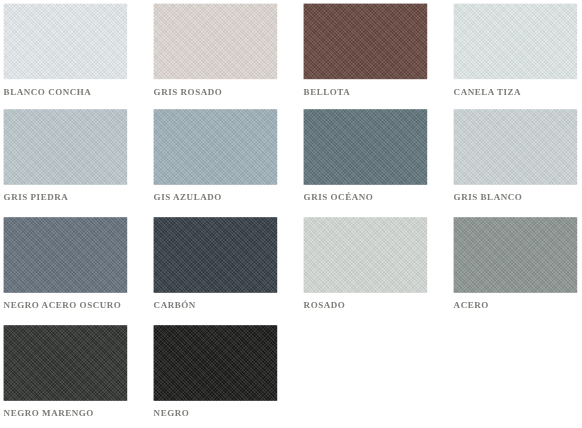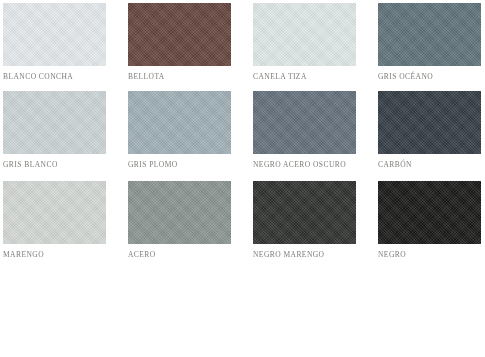--- a/index.html
+++ b/index.html
@@ -19,20 +19,21 @@
     grid-template-rows: 88px 90px 90px 89px;
     width: 485px;
     height: 357px;
     box-sizing: border-box;
     padding-left: 3px;
     padding-top: 3px;
   }
   .swatch-cell {
     position: relative;
     box-sizing: border-box;
+    font-weight: bold;
   }
   .swatch-chip {
     position: relative;
     width: 103px;
     height: 63px;
     overflow: hidden;
     background-repeat: repeat;
   }
   
   .swatch-chip::after {
@@ -64,50 +65,58 @@
 </style>
 </head>
 <body>
 
 <div id="swatch-grid">
     <div class="swatch-cell">
       <div class="swatch-chip" style="background-color: rgb(228, 233, 236);"></div>
       <div class="swatch-label">BLANCO CONCHA</div>
     </div>
     <div class="swatch-cell">
+      <div class="swatch-chip" style="background-color: rgb(222, 215, 210);"></div>
+      <div class="swatch-label">GRIS ROSADO</div>
+    </div>
+    <div class="swatch-cell">
       <div class="swatch-chip" style="background-color: rgb(101, 69, 62);"></div>
       <div class="swatch-label">BELLOTA</div>
     </div>
     <div class="swatch-cell">
       <div class="swatch-chip" style="background-color: rgb(223, 231, 231);"></div>
       <div class="swatch-label">CANELA TIZA</div>
     </div>
     <div class="swatch-cell">
+      <div class="swatch-chip" style="background-color: rgb(188, 200, 204);"></div>
+      <div class="swatch-label">GRIS PIEDRA</div>
+    </div>
+    <div class="swatch-cell">
+      <div class="swatch-chip" style="background-color: rgb(159, 177, 184);"></div>
+      <div class="swatch-label">GIS AZULADO</div>
+    </div>
+    <div class="swatch-cell">
       <div class="swatch-chip" style="background-color: rgb(95, 114, 121);"></div>
       <div class="swatch-label">GRIS OCÉANO</div>
     </div>
     <div class="swatch-cell">
       <div class="swatch-chip" style="background-color: rgb(204, 212, 214);"></div>
       <div class="swatch-label">GRIS BLANCO</div>
-    </div>
-    <div class="swatch-cell">
-      <div class="swatch-chip" style="background-color: rgb(159, 175, 182);"></div>
-      <div class="swatch-label">GRIS PLOMO</div>
     </div>
     <div class="swatch-cell">
       <div class="swatch-chip" style="background-color: rgb(100, 112, 124);"></div>
       <div class="swatch-label">NEGRO ACERO OSCURO</div>
     </div>
     <div class="swatch-cell">
       <div class="swatch-chip" style="background-color: rgb(52, 60, 68);"></div>
       <div class="swatch-label">CARBÓN</div>
     </div>
     <div class="swatch-cell">
       <div class="swatch-chip" style="background-color: rgb(211, 216, 212);"></div>
-      <div class="swatch-label">MARENGO</div>
+      <div class="swatch-label">ROSADO</div>
     </div>
     <div class="swatch-cell">
       <div class="swatch-chip" style="background-color: rgb(139, 148, 144);"></div>
       <div class="swatch-label">ACERO</div>
     </div>
     <div class="swatch-cell">
       <div class="swatch-chip" style="background-color: rgb(47, 49, 47);"></div>
       <div class="swatch-label">NEGRO MARENGO</div>
     </div>
     <div class="swatch-cell">

